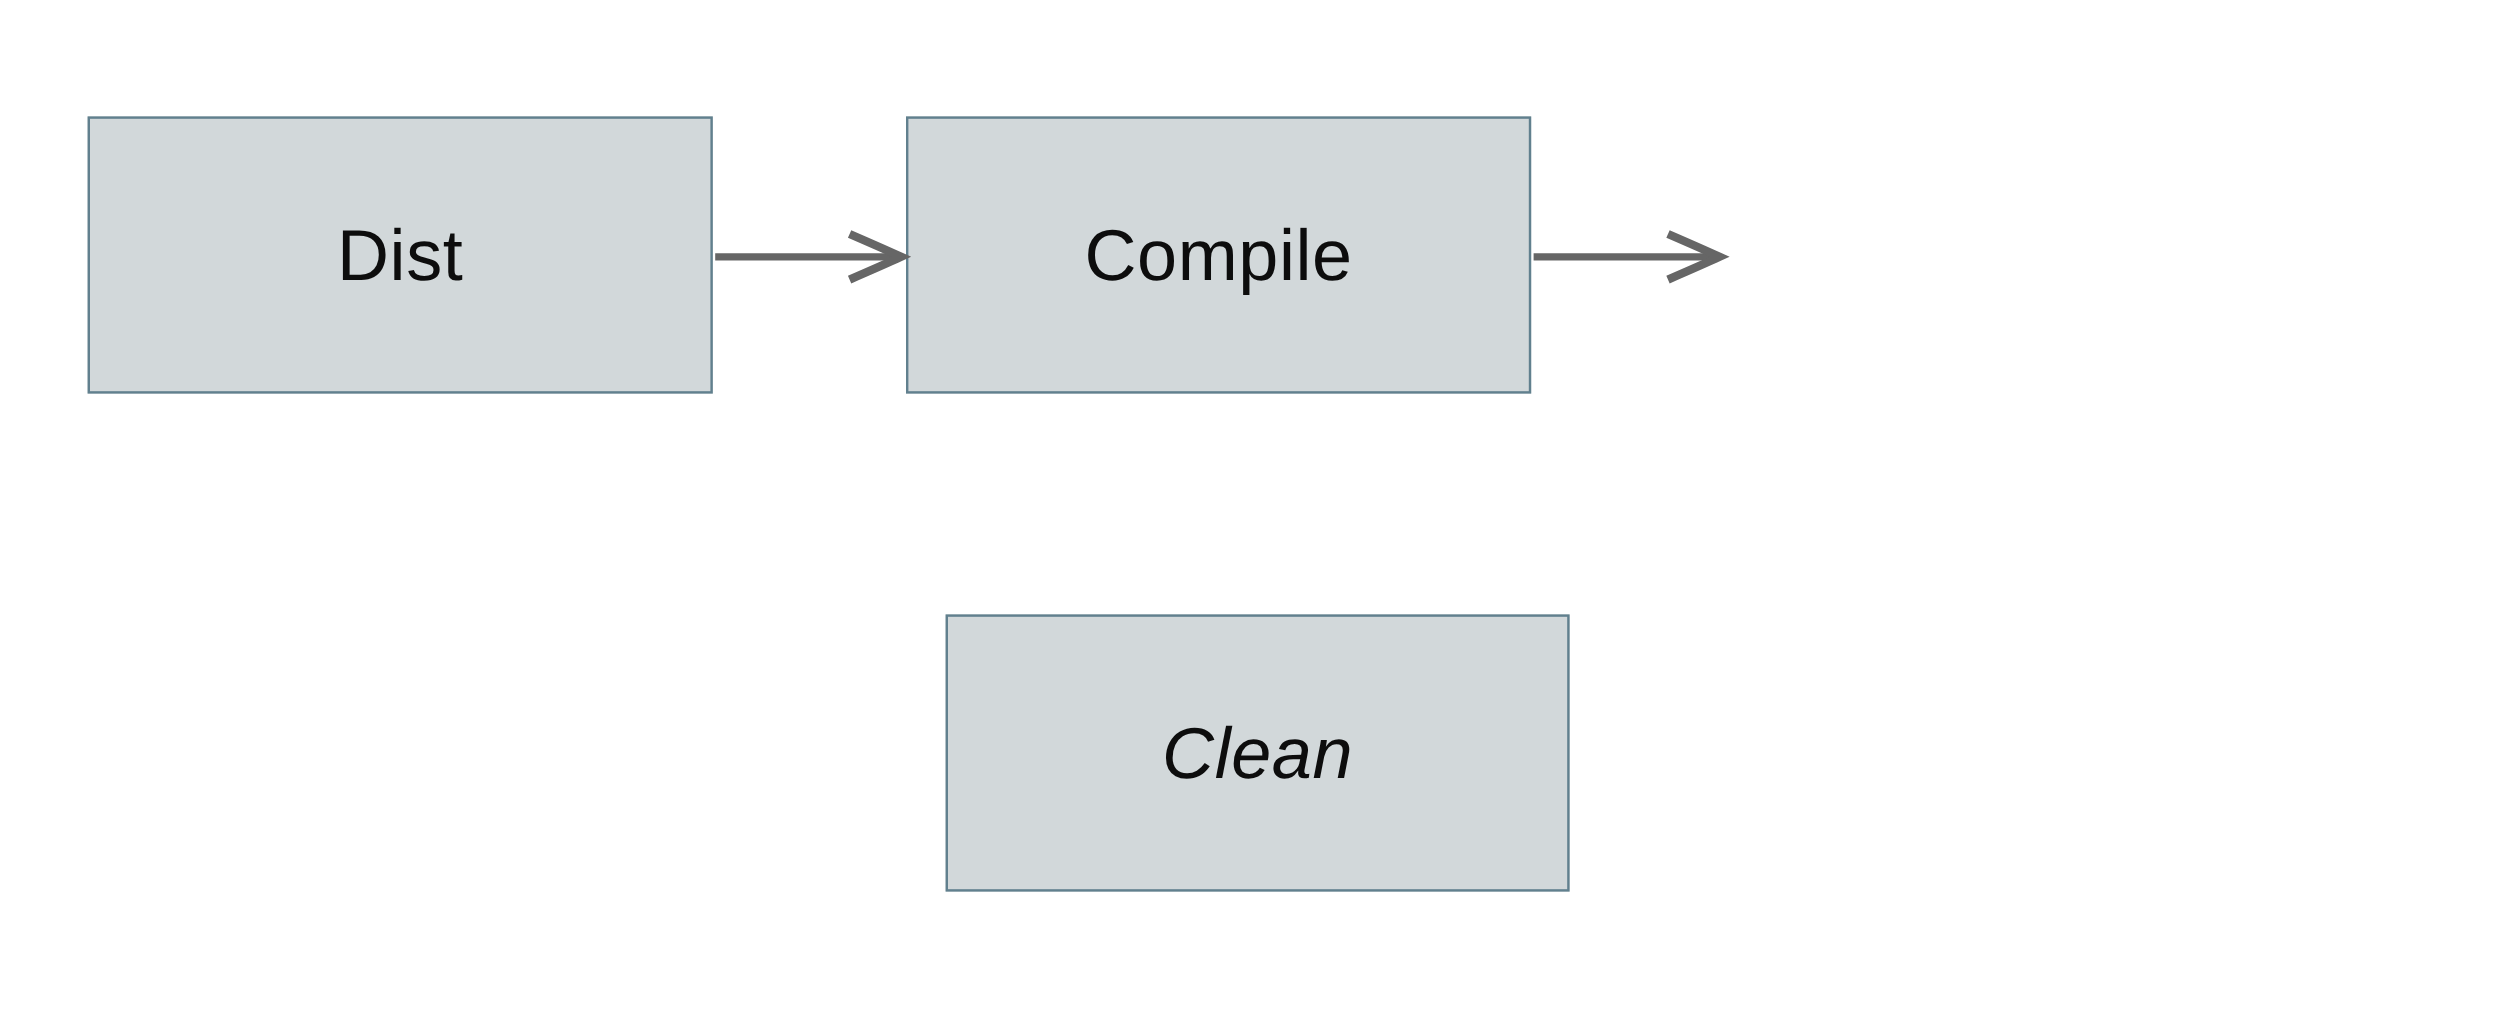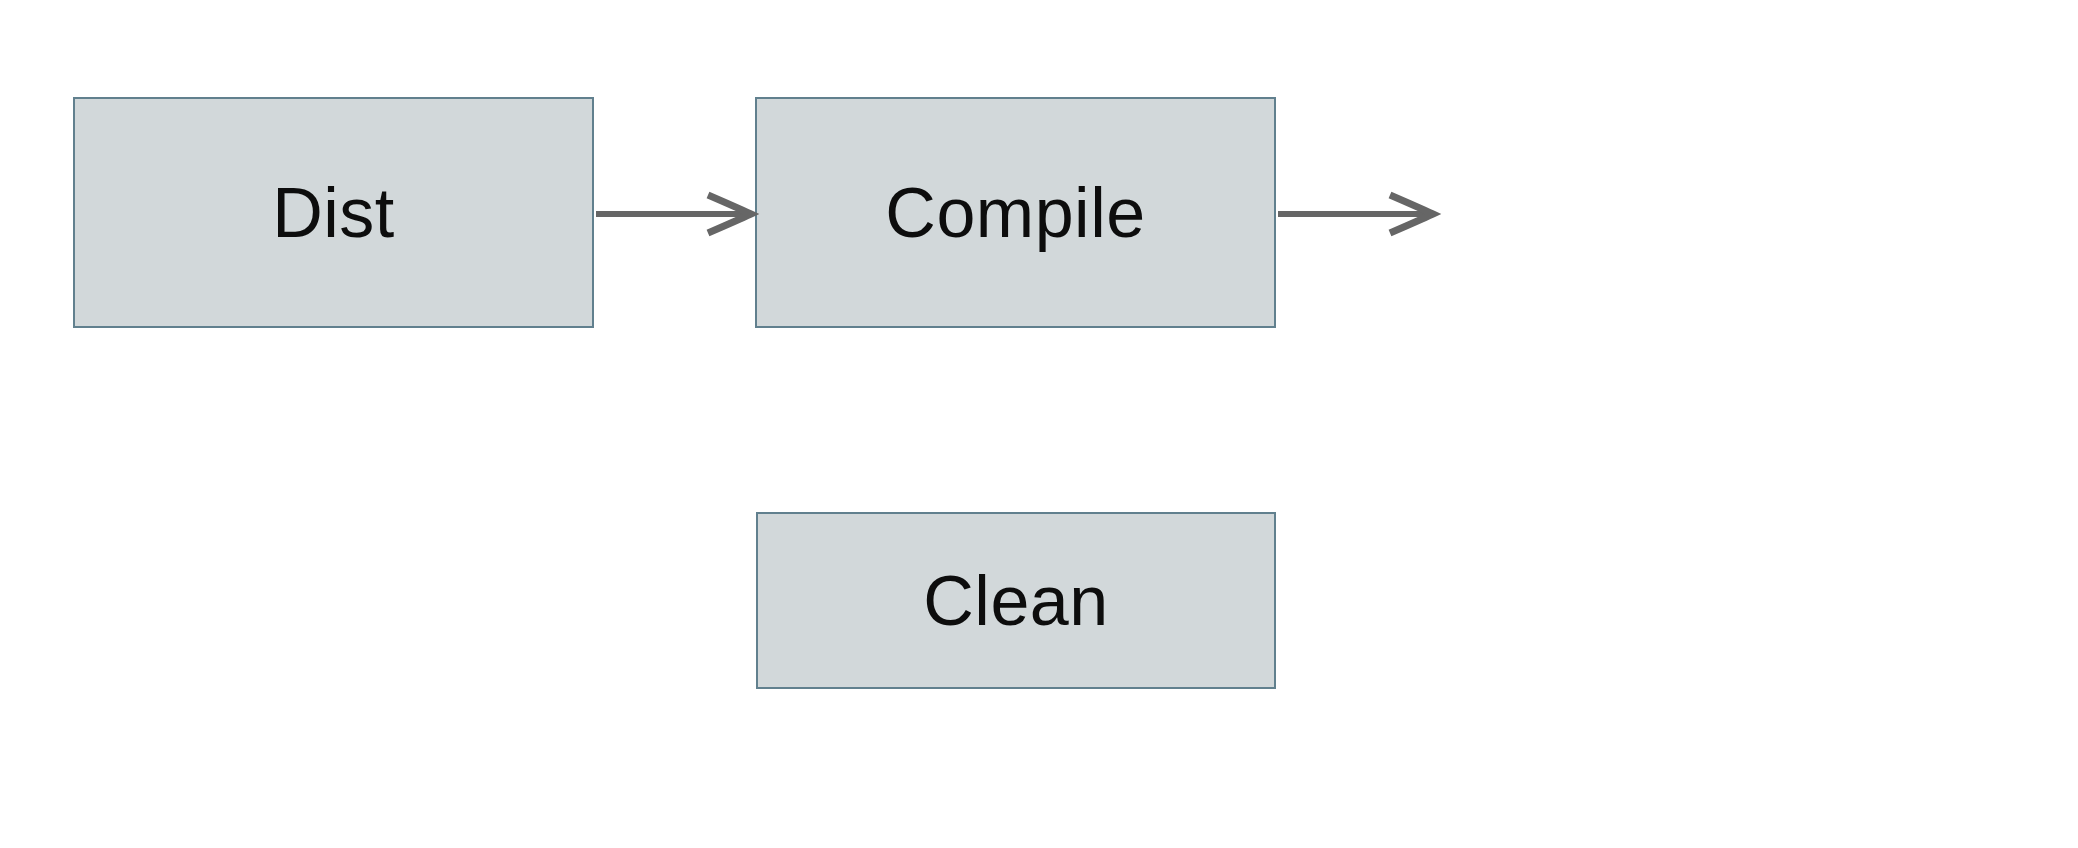--- a/index.html
+++ b/index.html
@@ -18,31 +18,31 @@
   .node {
     position: absolute;
     box-sizing: border-box;
     background: var(--node-fill, #d2d8da);
     border: 2px solid var(--node-border, #61808e);
     display: flex;
     align-items: center;
     justify-content: center;
   }
   .node-label {
-    font-size: 70px;
+    font-size: 60px;
     line-height: 1;
     color: var(--text, #0d0d0d);
     letter-spacing: 0.5px;
     white-space: nowrap;
     user-select: none;
   }
   #node-dist    { left: 73px;   top: 97px;  width: 521px; height: 231px; }
   #node-compile { left: 755px;  top: 97px;  width: 521px; height: 231px; }
   #node-init    { left: 1438px; top: 97px;  width: 519px; height: 231px; }
-  #node-clean   { left: 756px;  top: 512px; width: 520px; height: 177px; }
+  #node-clean   { left: 788px;  top: 512px; width: 520px; height: 231px; font-style: italic; }
   .edges {
     position: absolute;
     left: 0; top: 0;
     width: 2078px;
     height: 848px;
     pointer-events: none;
   }
   .edge-line {
     stroke: var(--arrow, #666666);
     stroke-width: 6;

